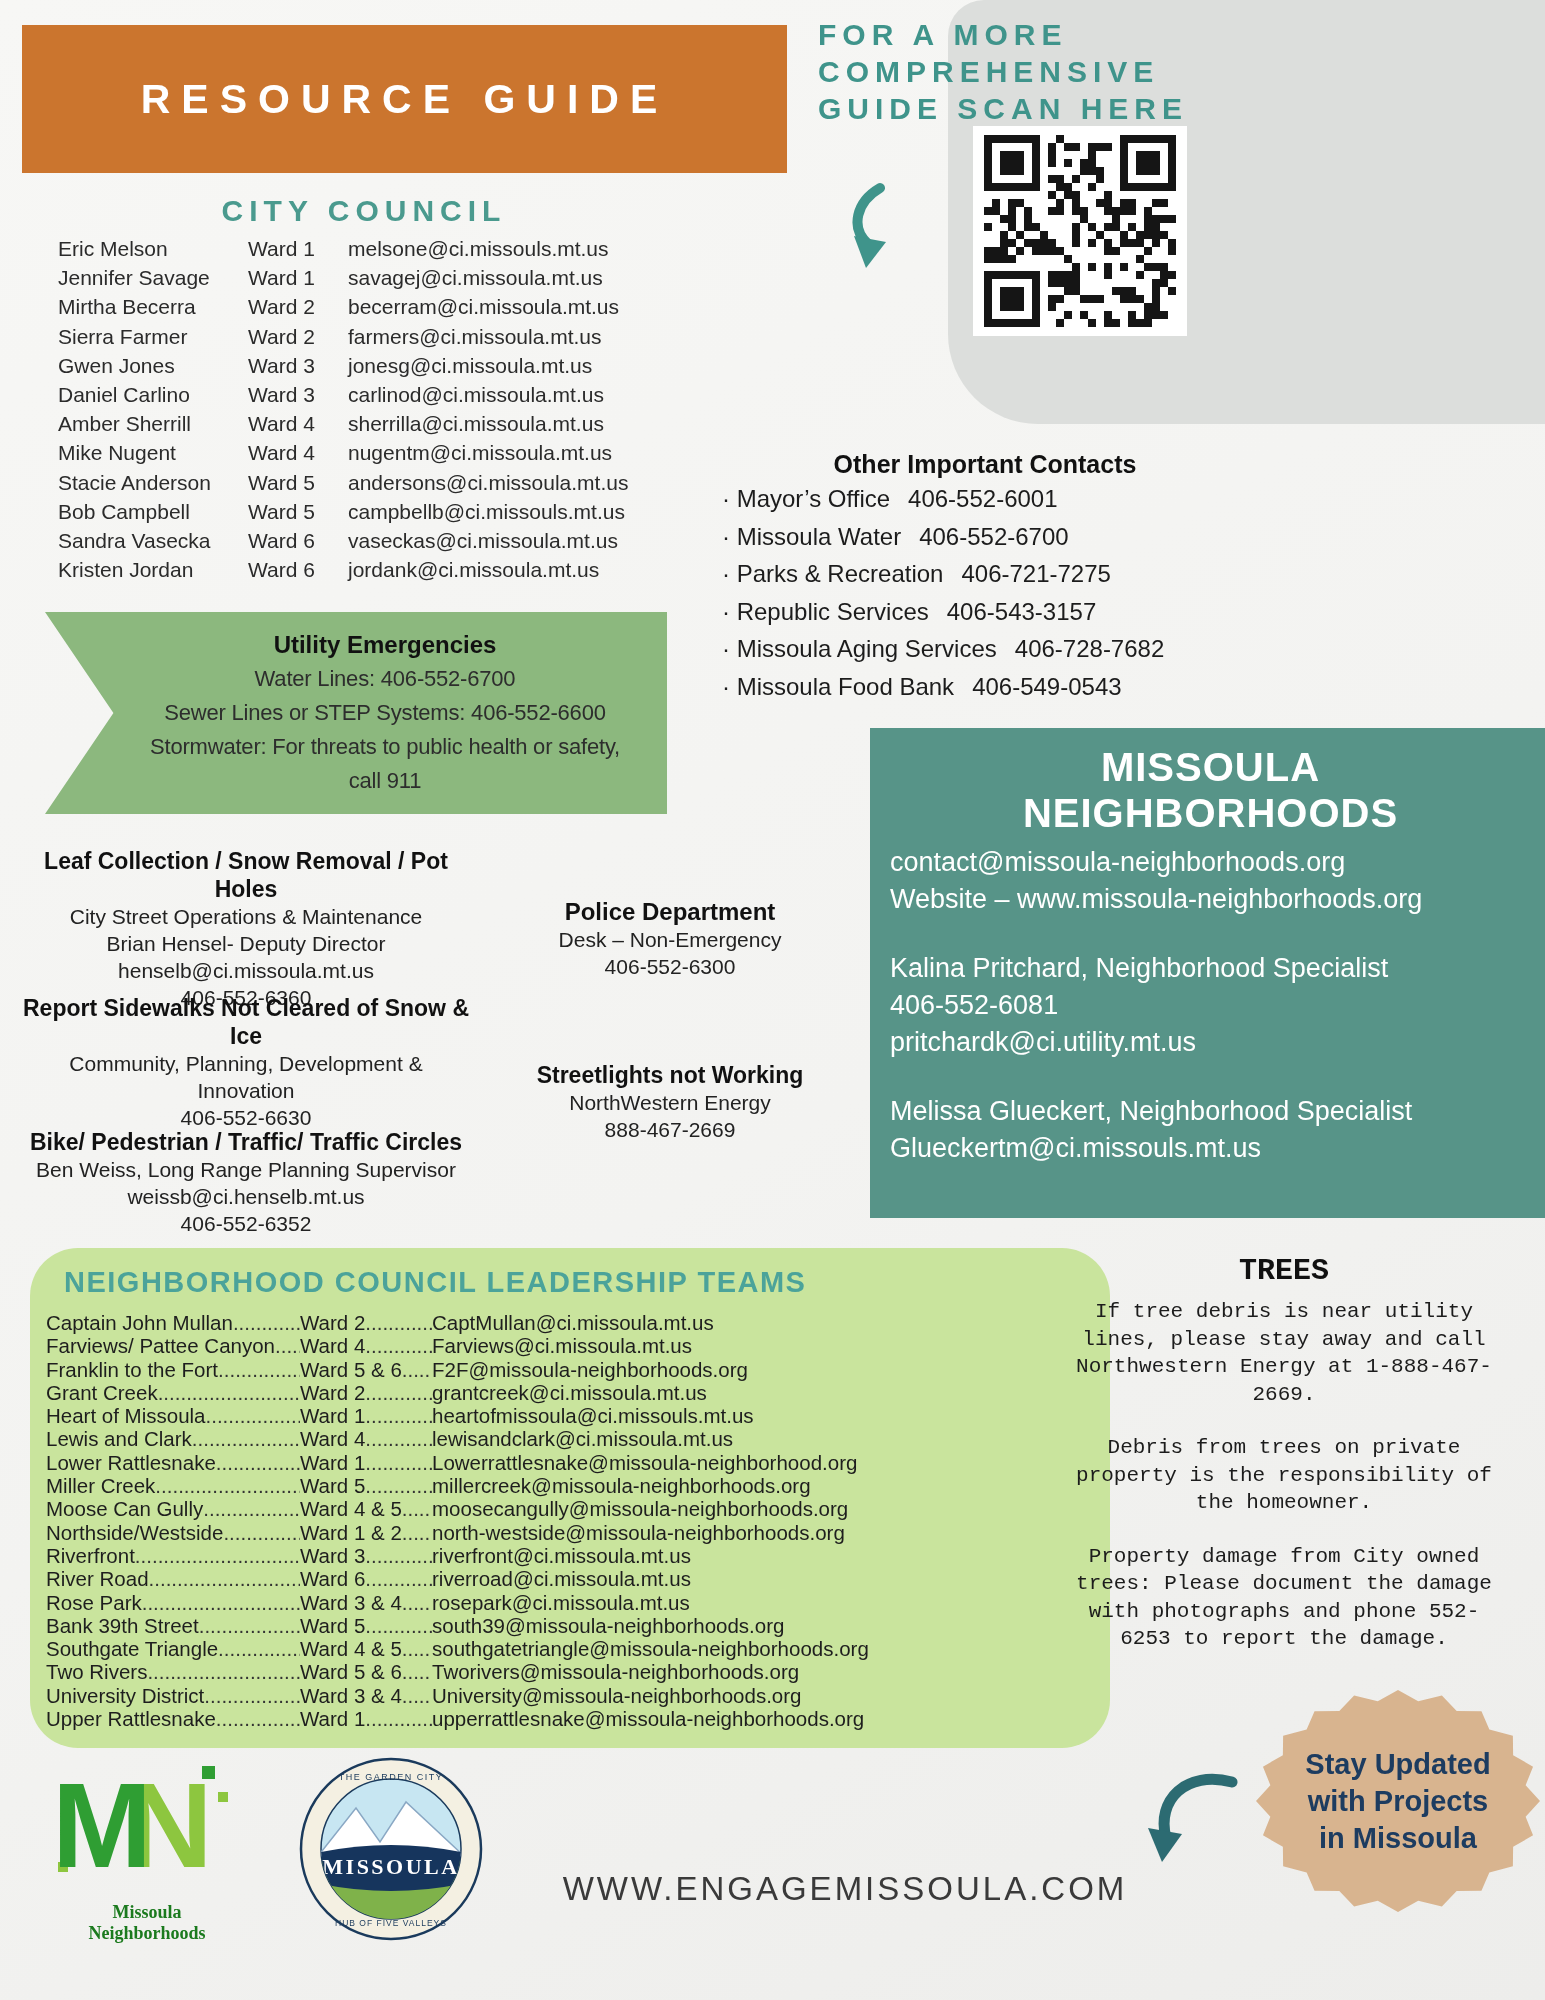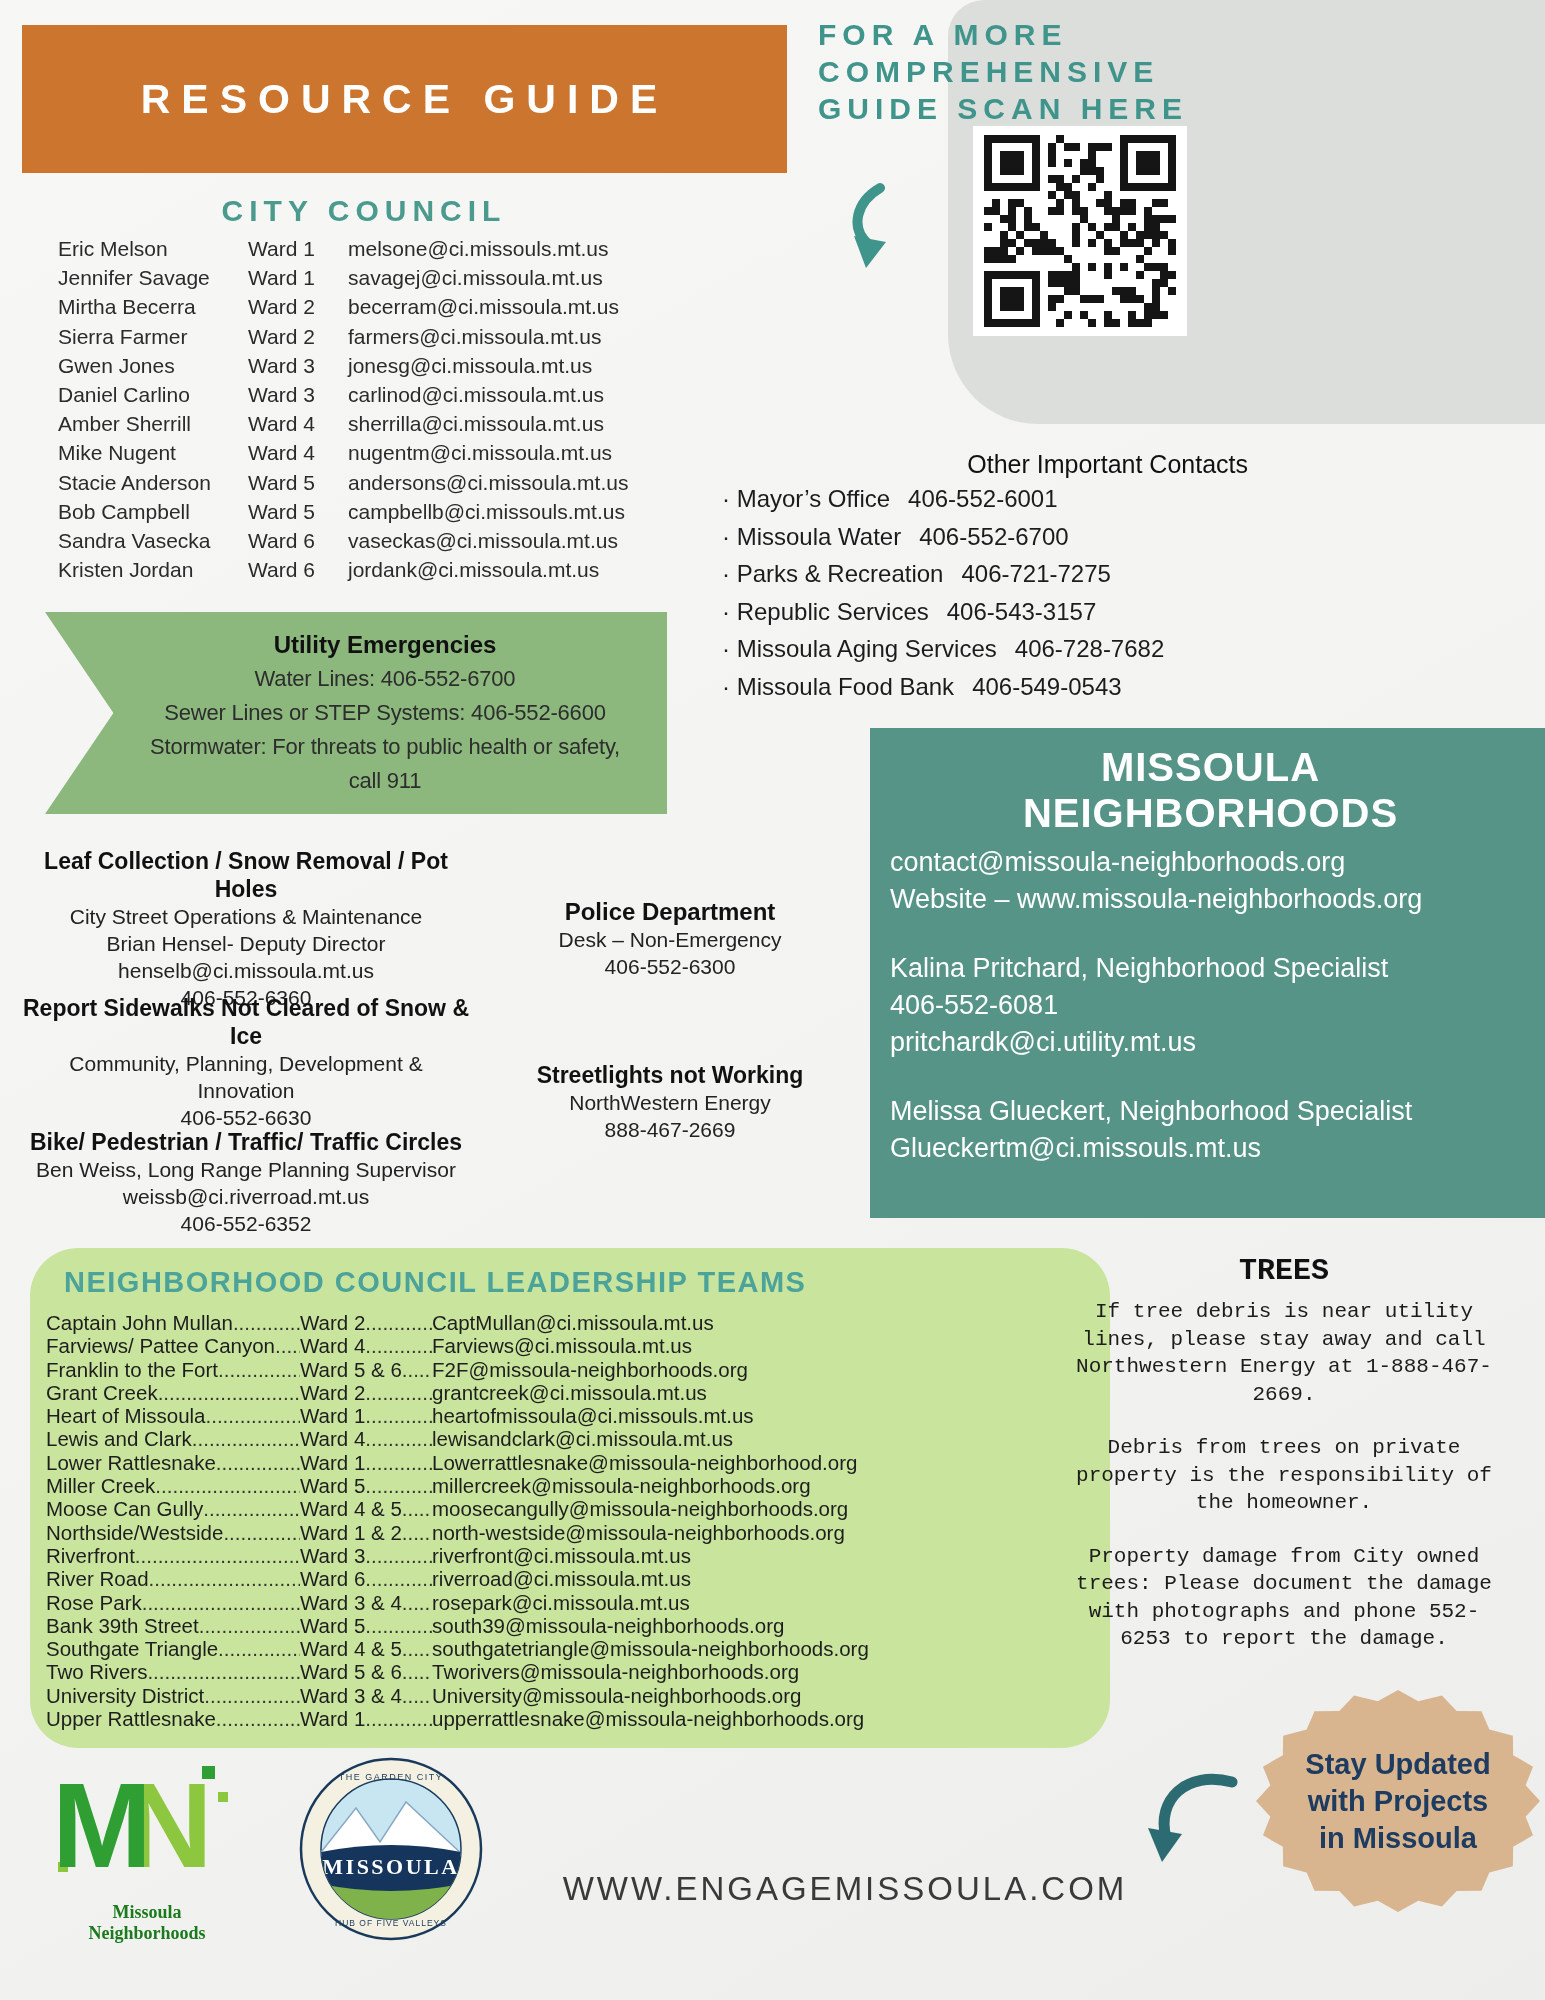--- a/index.html
+++ b/index.html
@@ -17,21 +17,21 @@
   .qr-panel{left:948px;top:0;width:597px;height:424px;background:#dcdedc;
             border-radius:36px 0 0 90px;}
   .scan-note{left:818px;top:16px;width:420px;z-index:3;}
   .scan-line{font-size:30px;font-weight:bold;letter-spacing:6px;color:#3f948b;line-height:37px;white-space:nowrap;}
   .qr-box{left:973px;top:126px;width:214px;height:210px;background:#fff;z-index:2;
           display:flex;align-items:center;justify-content:center;}
   .arrow-svg{z-index:3;}
 
   
   .contacts{left:722px;top:450px;width:526px;z-index:2;}
-  .contacts-heading{font-size:25px;font-weight:normal;text-align:right;color:#111;}
+  .contacts-heading{font-size:25px;font-weight:bold;text-align:center;color:#111;}
   .contact-item{font-size:24px;line-height:35.5px;color:#1c1c1c;white-space:nowrap;margin-top:2px;}
   .contact-item::before{content:"· ";}
   .contact-phone{margin-left:18px;}
 
   
   .ribbon{left:45px;top:612px;width:622px;height:202px;background:#8cb87e;
           clip-path:polygon(0 0,100% 0,100% 100%,0 100%,11% 50%);
           display:flex;flex-direction:column;justify-content:center;align-items:center;
           padding-left:58px;box-sizing:border-box;}
   .ribbon-heading{font-size:24px;font-weight:bold;color:#111;line-height:34px;}
@@ -446,21 +446,21 @@
     <div class="sec-title">Streetlights not Working</div>
     <div>
         <div class="sec-line">NorthWestern Energy</div>
         <div class="sec-line">888-467-2669</div>
       </div>
   </div>
   <div class="abs sec sec-bike">
     <div class="sec-title">Bike/ Pedestrian / Traffic/ Traffic Circles</div>
     <div>
         <div class="sec-line">Ben Weiss, Long Range Planning Supervisor</div>
-        <div class="sec-line">weissb@ci.riverroad.mt.us</div>
+        <div class="sec-line">weissb@ci.henselb.mt.us</div>
         <div class="sec-line">406-552-6352</div>
       </div>
   </div>
 
   <div class="abs mn-box">
     <div class="mn-h">MISSOULA</div>
     <div class="mn-h">NEIGHBORHOODS</div>
     <div class="mn-line mn-contact">contact@missoula-neighborhoods.org</div>
     <div class="mn-line">Website – www.missoula-neighborhoods.org</div>
     <div>

